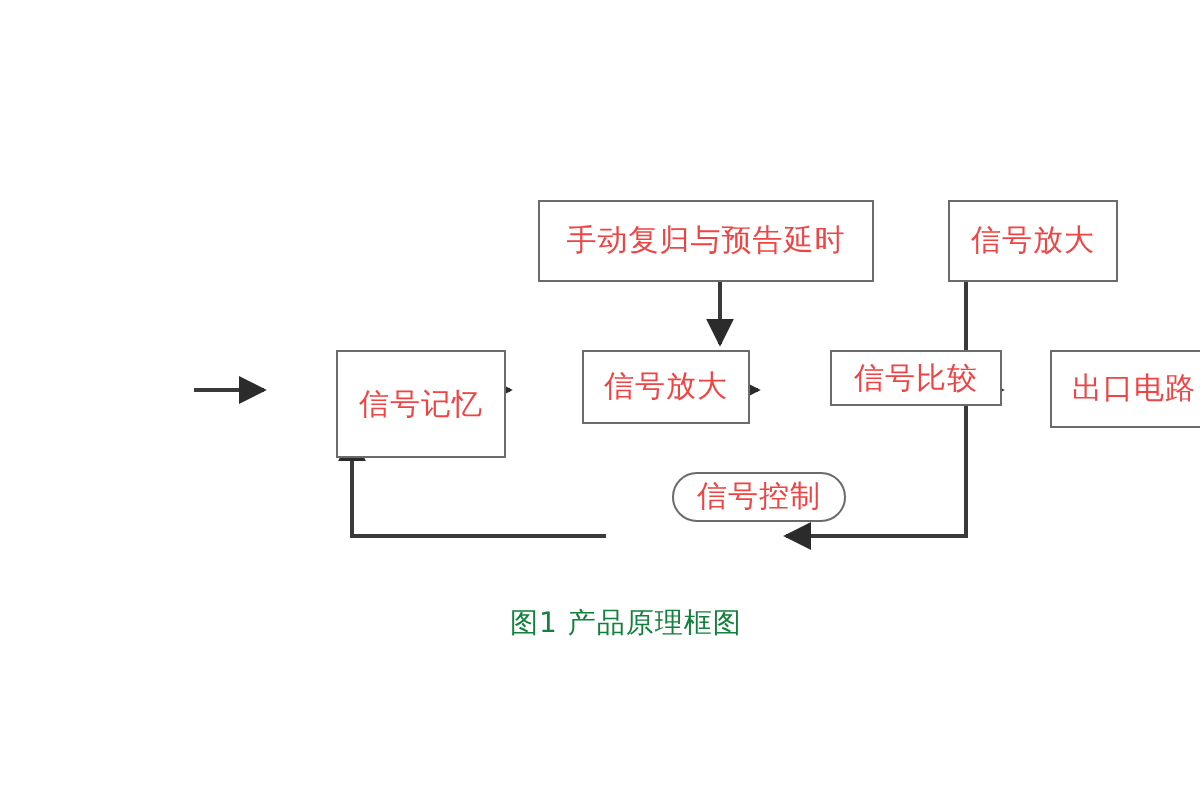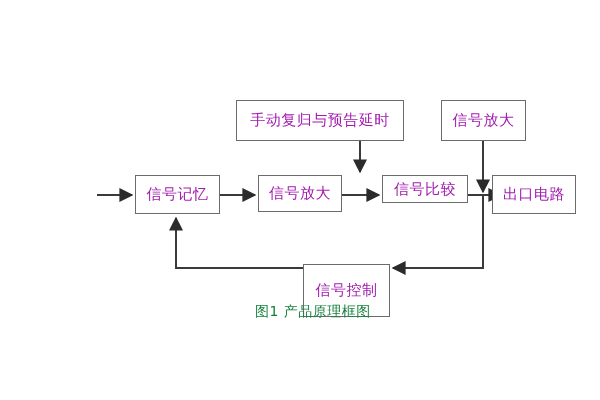--- a/index.html
+++ b/index.html
@@ -16,25 +16,26 @@
     font-family: "DejaVu Sans", "Liberation Sans", sans-serif;
   }
   .node {
     position: absolute;
     box-sizing: border-box;
     border: 1px solid #6b6b6b;
     background: #ffffff;
     display: flex;
     align-items: center;
     justify-content: center;
-    color: #a21caf;
+    color: #ef4444;
     font-size: 15px;
     line-height: 1;
     letter-spacing: 0.5px;
     white-space: nowrap;
+    margin-left: 33px;
   }
   .caption {
     position: absolute;
     color: #15803d;
     font-size: 14px;
     white-space: nowrap;
     letter-spacing: 0.5px;
   }
   .edge-layer {
     position: absolute;
@@ -76,21 +77,21 @@
     <line x1="360" y1="141" x2="360" y2="172" marker-end="url(#arrow)"></line>
 
     <line x1="483" y1="141" x2="483" y2="192" marker-end="url(#arrow)"></line>
 
     <polyline points="483,195 483,268 393,268" marker-end="url(#arrow)"></polyline>
 
     <polyline points="303,268 176,268 176,218" marker-end="url(#arrow)"></polyline>
   </svg>
 
 
-  <div class="node" style="left:135px; top:175px; width:85px; height:39px;">
+  <div class="node" style="left:135px; top:175px; width:85px; height:54px;">
     <span>信号记忆</span>
   </div>
 
   <div class="node" style="left:258px; top:175px; width:84px; height:37px;">
     <span>信号放大</span>
   </div>
 
   <div class="node" style="left:382px; top:175px; width:86px; height:28px;">
     <span>信号比较</span>
   </div>
@@ -100,19 +101,19 @@
   </div>
 
   <div class="node" style="left:236px; top:100px; width:168px; height:41px;">
     <span>手动复归与预告延时</span>
   </div>
 
   <div class="node" style="left:441px; top:100px; width:85px; height:41px;">
     <span>信号放大</span>
   </div>
 
-  <div class="node" style="left:303px; top:264px; width:87px; height:53px;">
+  <div class="node" style="left:303px; top:236px; width:87px; height:25px;border-radius:15px;">
     <span>信号控制</span>
   </div>
 
   <div class="caption" style="left:255px; top:303px;">图1 产品原理框图</div>
 
 </div>
 
 </body></html>

